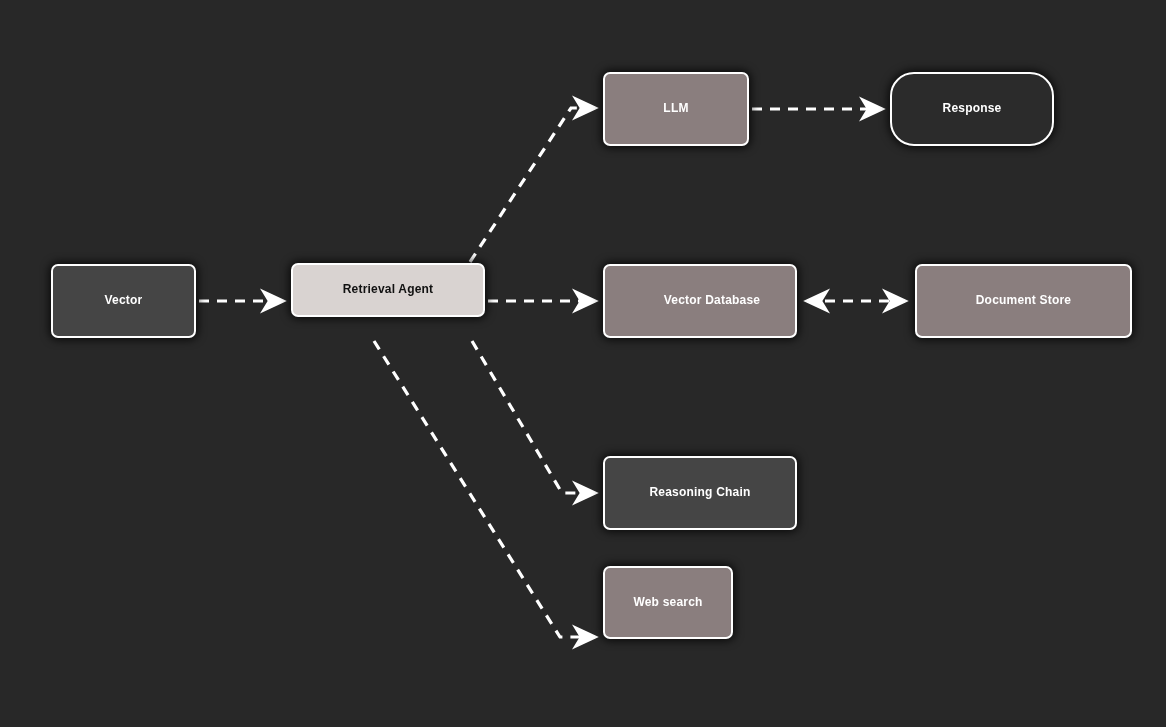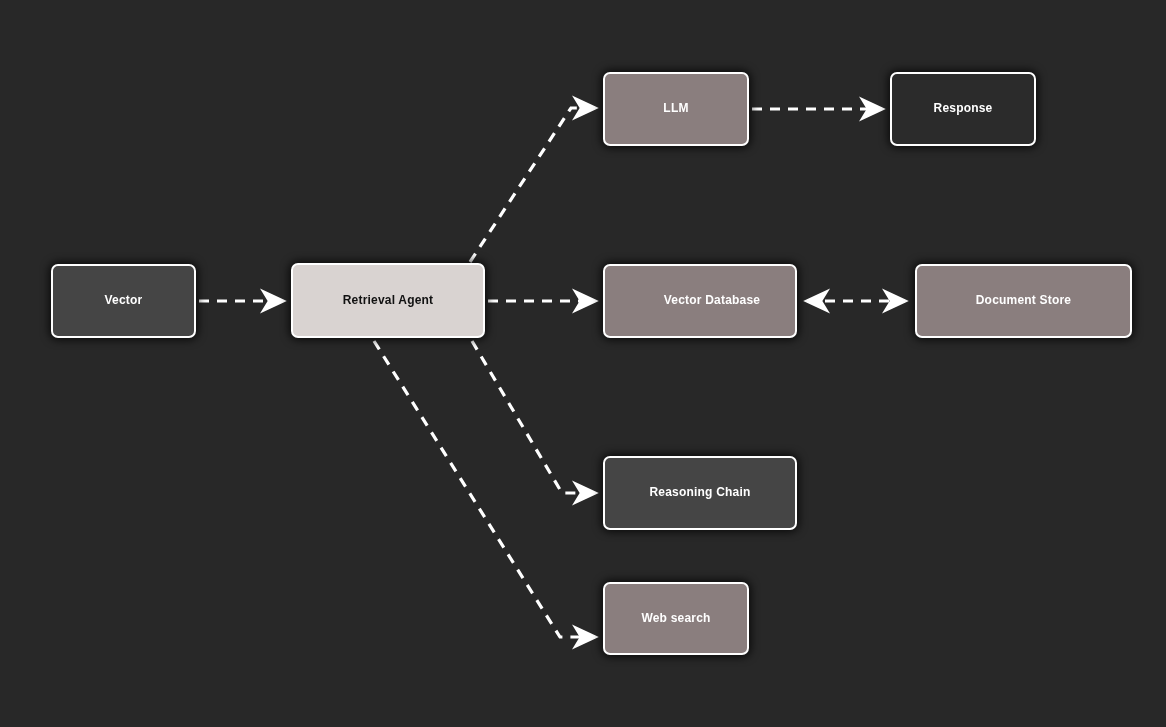--- a/index.html
+++ b/index.html
@@ -82,41 +82,41 @@
       <path d="M472,341 L562,493 L595,493" marker-end="url(#arrowEnd)"></path>
 
       <path d="M374,341 L560,637 L595,637" marker-end="url(#arrowEnd)"></path>
     </g>
   </svg>
 
   <div class="node fill-dark" style="left:51px; top:264px; width:145px; height:74px;">
     <span class="node-label text-light">Vector</span>
   </div>
 
-  <div class="node fill-light" style="left:291px; top:263px; width:194px; height:75px;">
+  <div class="node fill-light" style="left:291px; top:263px; width:194px; height:54px;">
     <span class="node-label text-dark">Retrieval Agent</span>
   </div>
 
   <div class="node fill-mauve" style="left:603px; top:72px; width:146px; height:74px;">
     <span class="node-label text-light">LLM</span>
   </div>
 
-  <div class="node fill-darker" style="left:890px; top:72px; width:146px; height:74px;">
+  <div class="node fill-darker" style="left:890px; top:72px; width:164px; height:74px;border-radius:24px;">
     <span class="node-label text-light">Response</span>
   </div>
 
   <div class="node fill-mauve" style="left:603px; top:264px; width:194px; height:74px;padding-left:24px;">
     <span class="node-label text-light">Vector Database</span>
   </div>
 
   <div class="node fill-mauve" style="left:915px; top:264px; width:217px; height:74px;">
     <span class="node-label text-light">Document Store</span>
   </div>
 
   <div class="node fill-dark" style="left:603px; top:456px; width:194px; height:74px;text-align:right;">
     <span class="node-label text-light">Reasoning Chain</span>
   </div>
 
-  <div class="node fill-mauve" style="left:603px; top:582px; width:146px; height:73px;">
+  <div class="node fill-mauve" style="left:603px; top:566px; width:130px; height:73px;">
     <span class="node-label text-light">Web search</span>
   </div>
 
 </div>
 
 </body></html>

